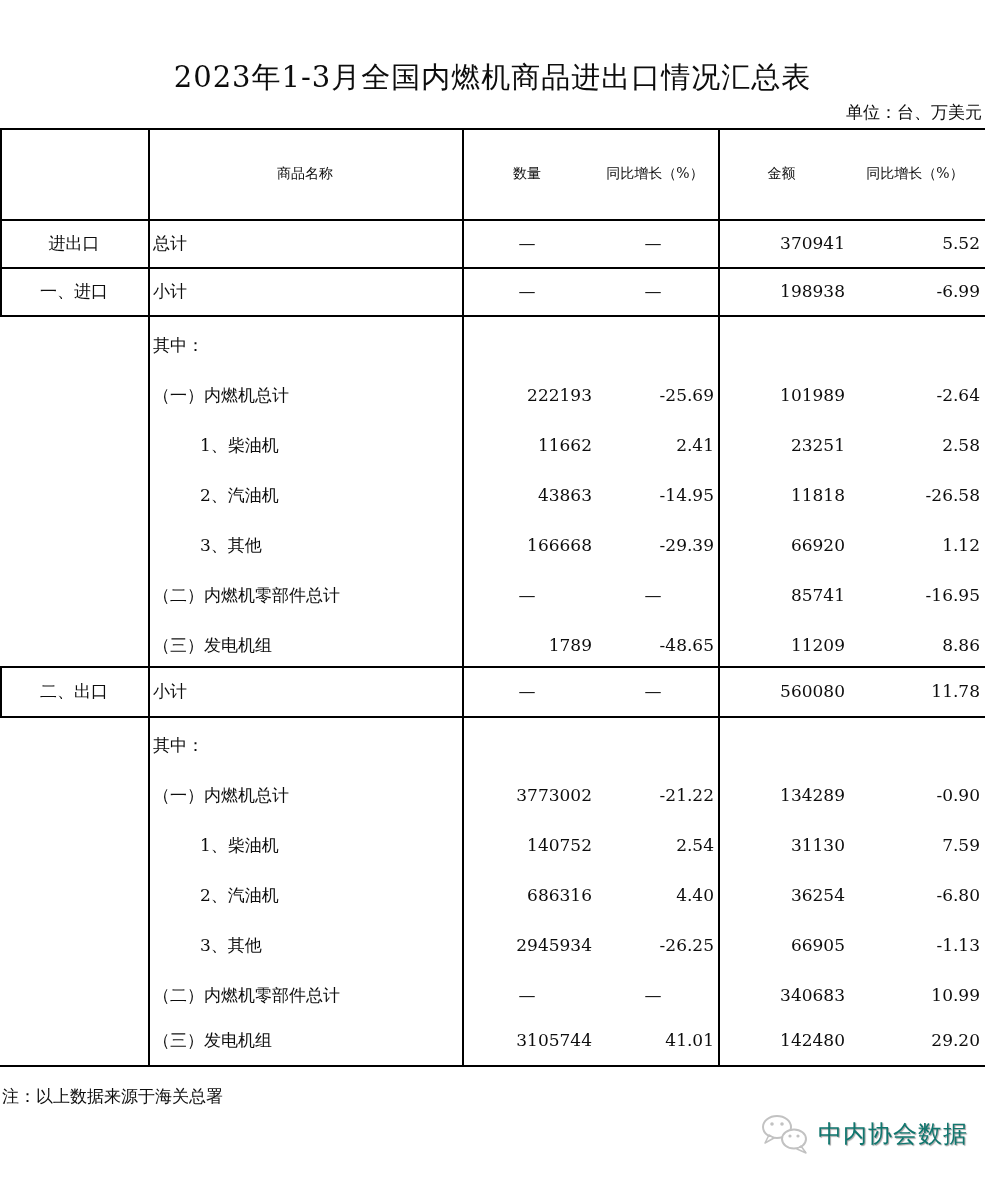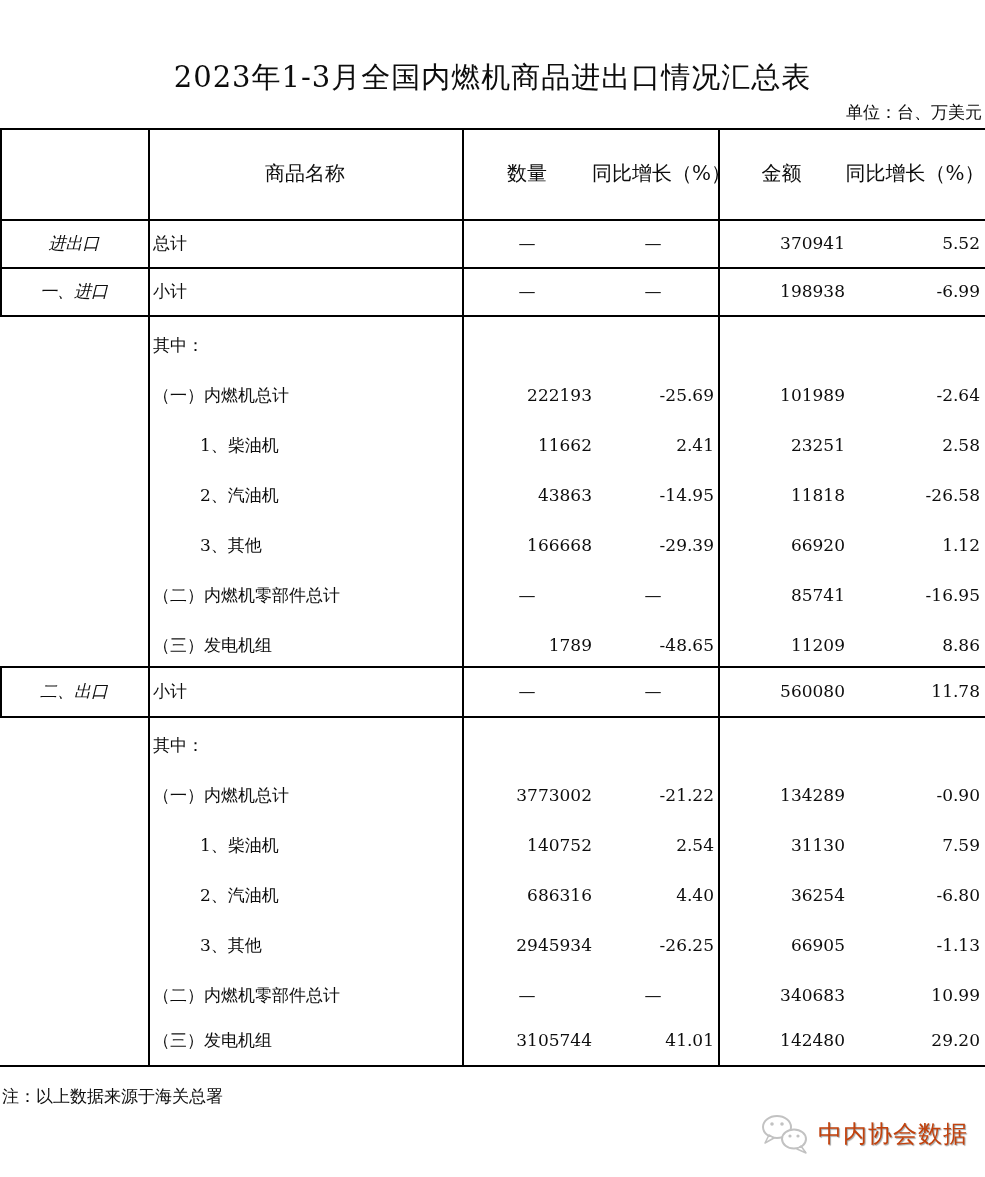--- a/index.html
+++ b/index.html
@@ -19,22 +19,22 @@
   .unit-note{
     position:absolute;right:3px;top:100px;height:24px;line-height:24px;
     font-size:17px;text-align:right;color:#0d0d0d;
   }
   
   .hline{position:absolute;left:0;width:985px;height:2px;background:#000;}
   .vline{position:absolute;width:2px;background:#000;top:128px;height:939px;}
   .vseg{position:absolute;width:2px;background:#000;left:0;}
   
   .cell{position:absolute;font-size:17px;color:#0d0d0d;white-space:nowrap;}
-  .hdr{font-size:20px;text-align:center;}
-  .cat{left:0;width:148px;text-align:center;font-style:italic;}
+  .hdr{font-size:14px;text-align:center;}
+  .cat{left:0;width:148px;text-align:center;}
   .nm{left:153px;width:300px;text-align:left;}
   .nm.indent{left:200px;}
   .q1{left:462px;width:130px;text-align:right;}
   .q2{left:592px;width:122px;text-align:right;}
   .a1{left:718px;width:127px;text-align:right;}
   .a2{left:845px;width:135px;text-align:right;}
   .dash{text-align:center;}
   .rh48{height:48px;line-height:48px;}
   .rh50{height:50px;line-height:50px;}
   .rh91{height:91px;line-height:91px;}
@@ -43,21 +43,21 @@
     font-size:17px;color:#0d0d0d;
   }
   .watermark{
     position:absolute;left:760px;top:1110px;width:220px;height:48px;
     display:flex;align-items:center;
   }
   .wm-icon{width:52px;height:42px;flex:0 0 auto;}
   .wm-text{
     margin-left:6px;
     font-size:24px;letter-spacing:1px;
-    color:#c2410c;
+    color:#0f766e;
     text-shadow:1px 1px 1px #9e9e9e, -1px -1px 0 #ffffff;
     white-space:nowrap;
   }
 </style>
 </head>
 <body>
 
 <div class="page">
 
   <div class="title">2023年1-3月全国内燃机商品进出口情况汇总表</div>

